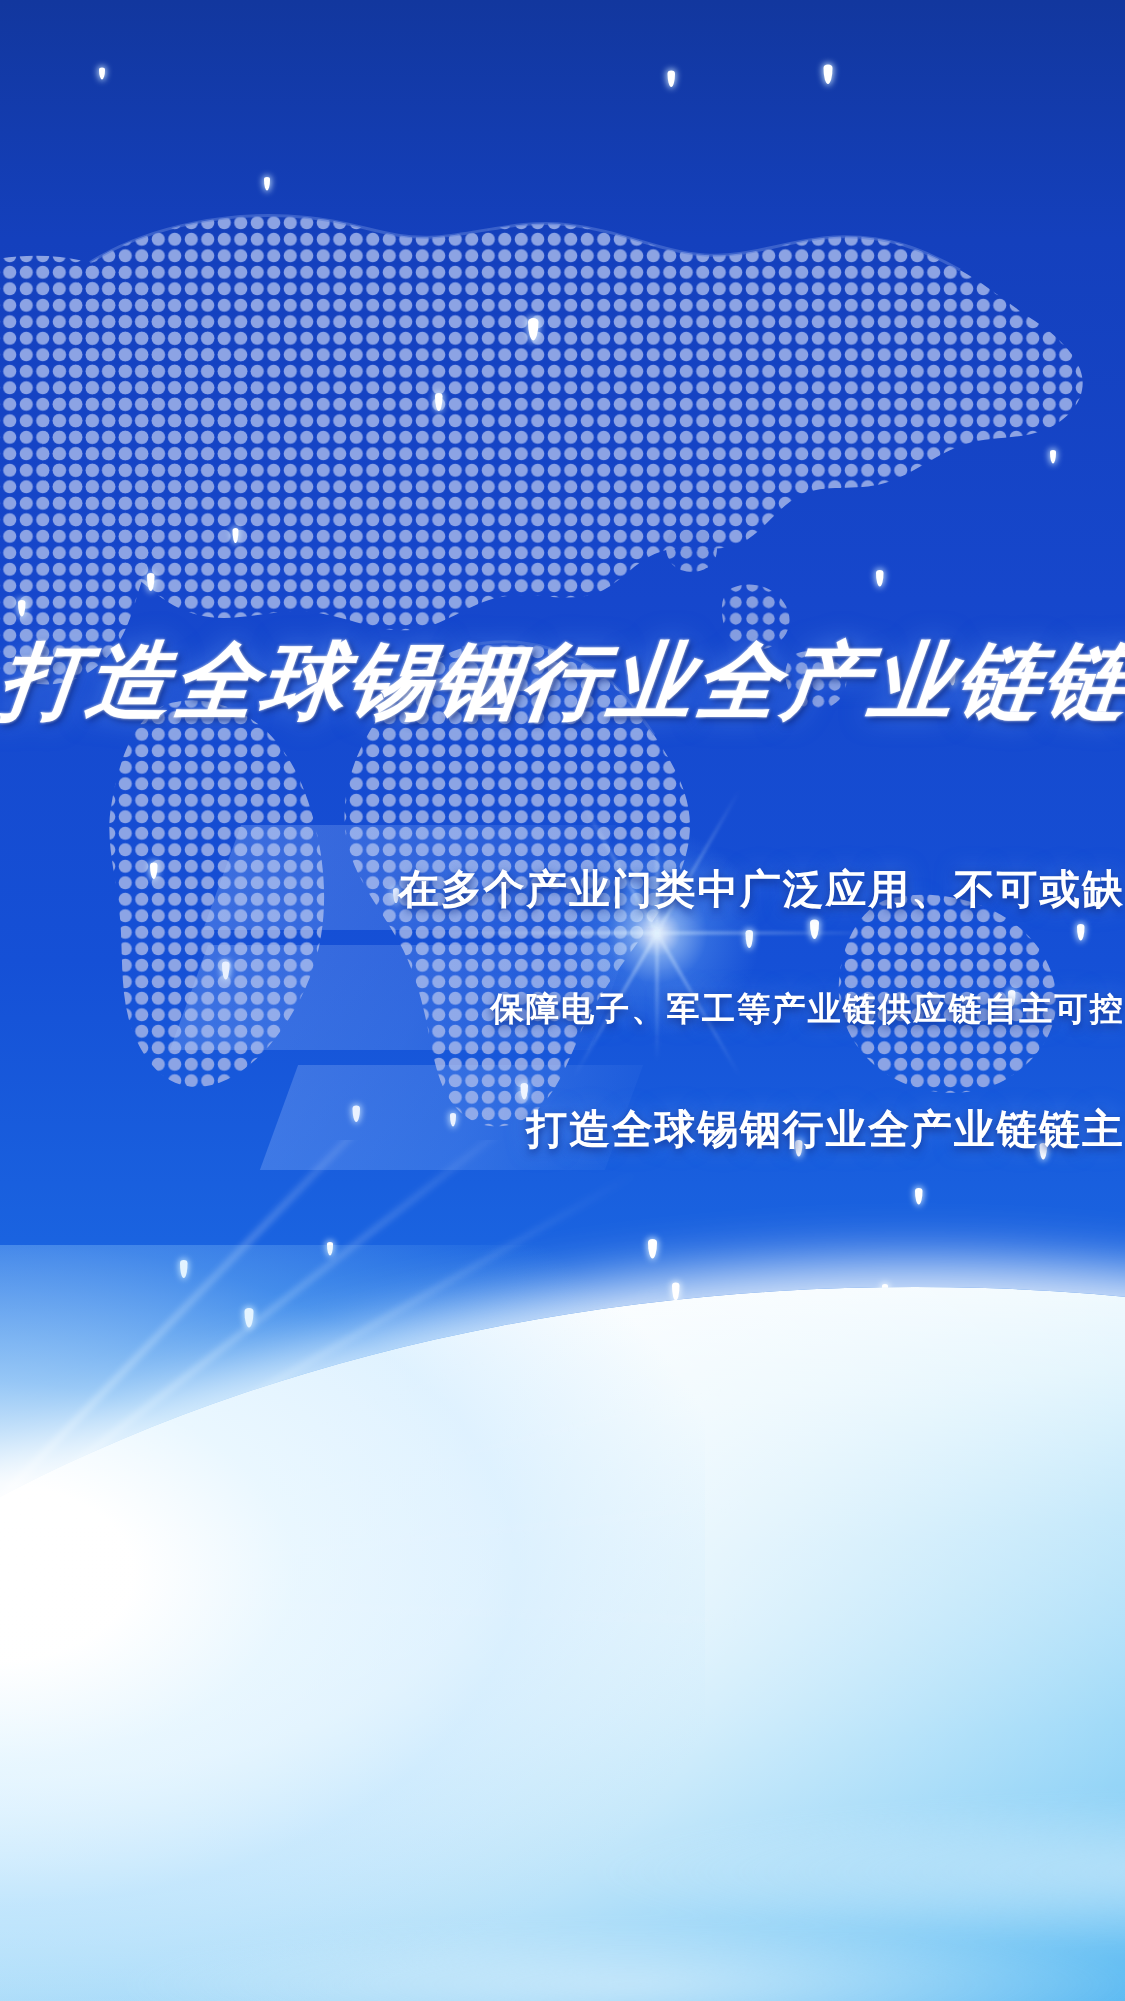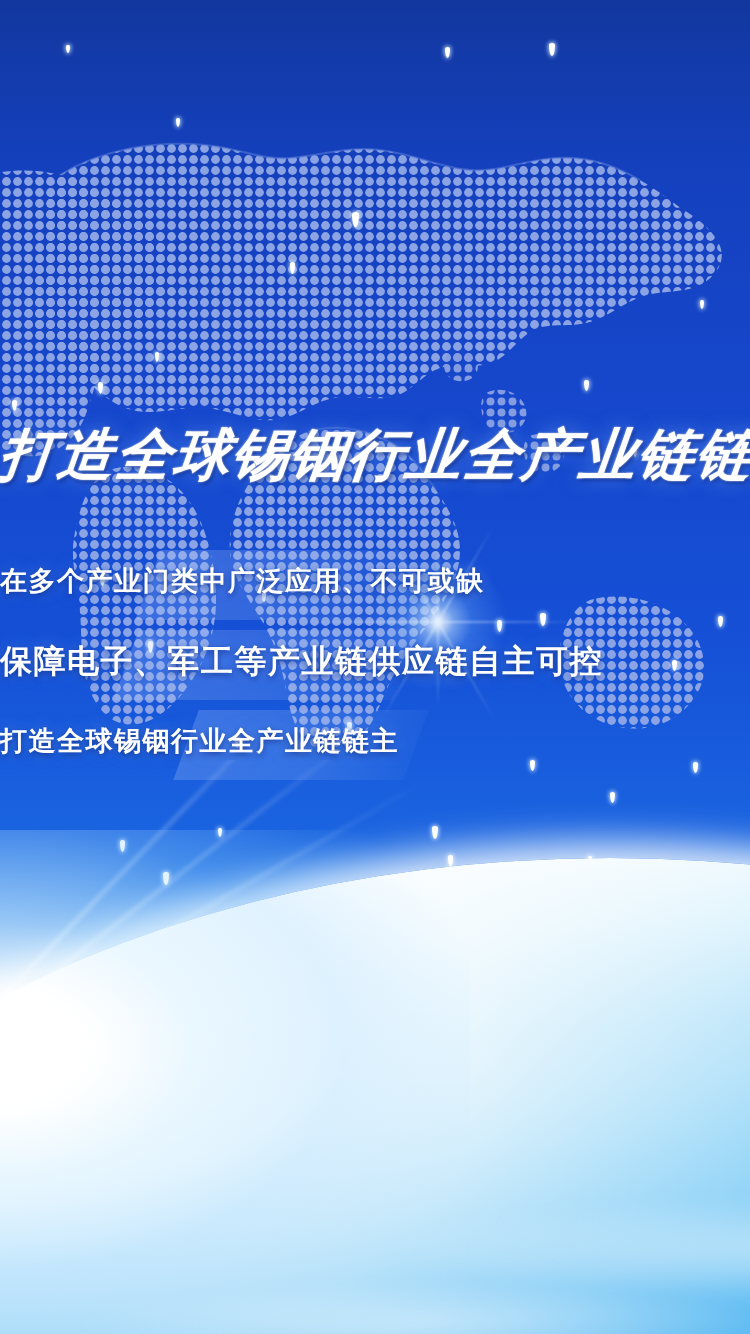--- a/index.html
+++ b/index.html
@@ -186,33 +186,33 @@
     background:linear-gradient(90deg, rgba(170,200,255,.26) 0%, rgba(160,195,255,.20) 55%, rgba(150,190,255,.05) 100%);
     transform:skewX(-20deg);
     pointer-events:none;
   }
   .bullet-row.r1 .band { left:148px; width:250px; }
   .bullet-row.r2 .band { left:126px; width:280px; }
   .bullet-row.r3 .band { left:186px; width:230px; }
 
   .bullet-text {
     position:absolute;
-    left:0; right:0; top:0;
+    left:0; right:0; top:12px;
     height:70px;
     line-height:70px;
-    text-align:left;
+    text-align:right;
     color:#ffffff;
     font-size:26px;
     font-weight:700;
     letter-spacing:1.5px;
     text-shadow:0 2px 6px rgba(10,40,130,.85), 0 0 14px rgba(120,175,255,.5);
     white-space:nowrap;
   }
   .bullet-row.r1 .bullet-text { font-size:27px; }
-  .bullet-row.r2 .bullet-text { font-size:32px; }
+  .bullet-row.r2 .bullet-text { font-size:22px; }
   .bullet-row.r3 .bullet-text { font-size:27px; }
 </style>
 </head>
 <body>
 
 <div id="poster">
 
   <div class="sky"></div>
 
   <div class="mapwrap">

